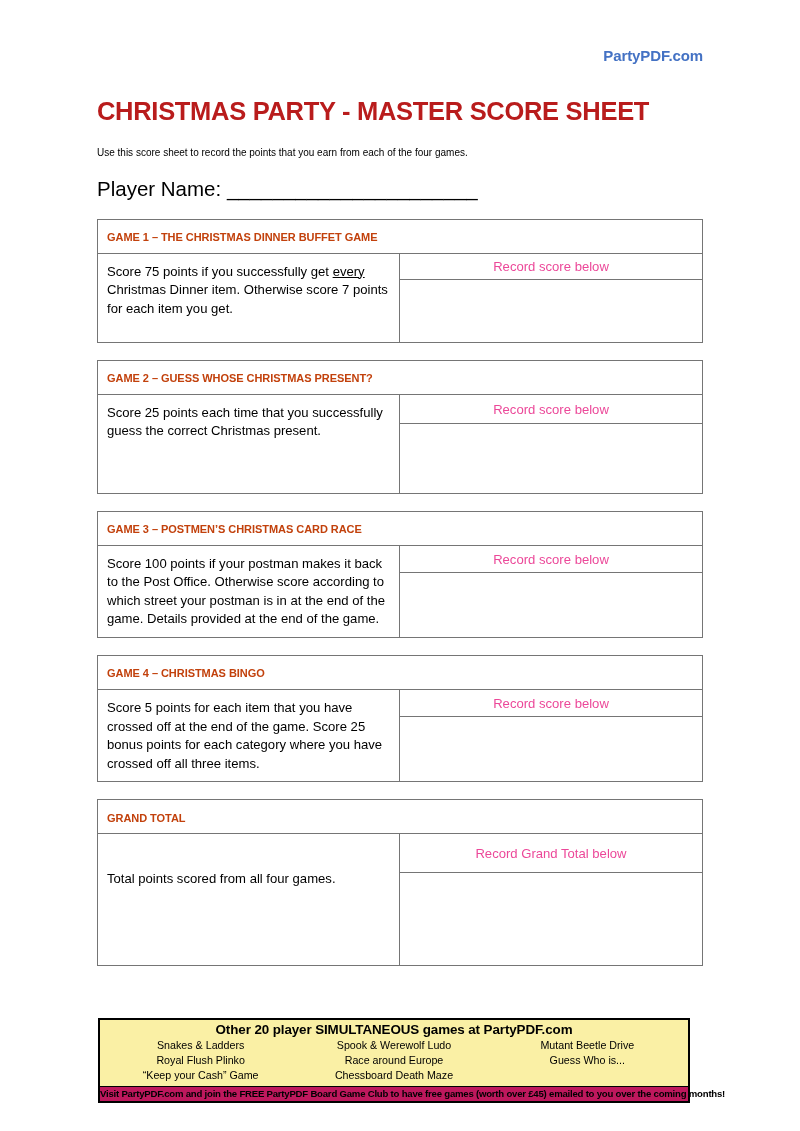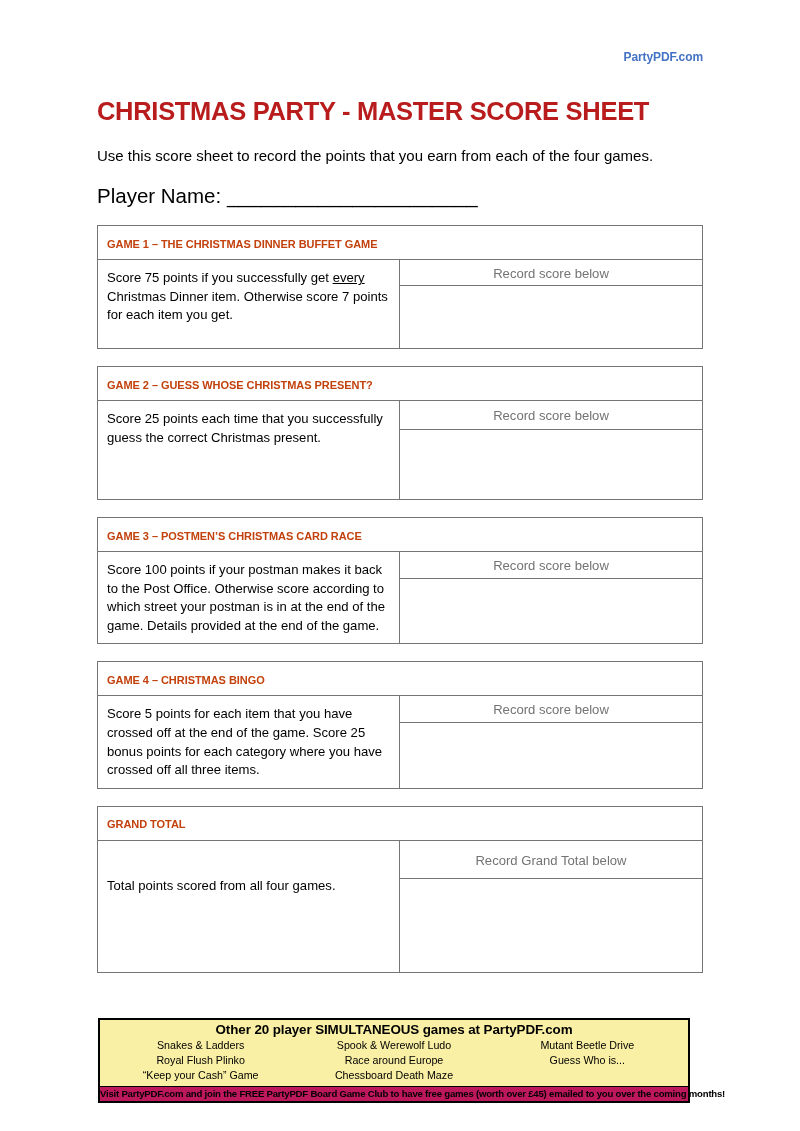--- a/index.html
+++ b/index.html
@@ -26,21 +26,21 @@
 
   
   .brand-bar {
     position: absolute;
     top: 47px;
     right: 97px;
     text-align: right;
   }
   .brand-link {
     font-family: "Liberation Sans", sans-serif;
-    font-size: 12px;
+    font-size: 15px;
     font-weight: bold;
     color: #4472c4;
     letter-spacing: -0.1px;
     white-space: nowrap;
   }
 
   
   .content {
     position: absolute;
     left: 97px;
@@ -55,21 +55,21 @@
     font-weight: bold;
     letter-spacing: -0.3px;
     line-height: 1.1;
     color: #b91c1c;
     white-space: nowrap;
   }
 
   .doc-subtitle {
     margin: 0;
     padding-top: 21px;
-    font-size: 15px;
+    font-size: 10px;
     line-height: 1.3;
     color: #000;
   }
 
   .player-name-row {
     margin: 0;
     padding-top: 17px;
     font-size: 20.5px;
     line-height: 1.25;
     color: #000;
@@ -113,21 +113,21 @@
   .desc-text u { text-decoration: underline; }
 
   .record-label-cell {
     height: 25px;
     padding: 0 !important;
     vertical-align: middle !important;
     text-align: center;
   }
   .record-label-text {
     font-size: 13.1px;
-    color: #737373;
+    color: #ec4899;
     text-align: center;
   }
 
   .record-blank-cell {
     padding: 0 !important;
   }
 
   .score-col { width: 303px; }
 
   

